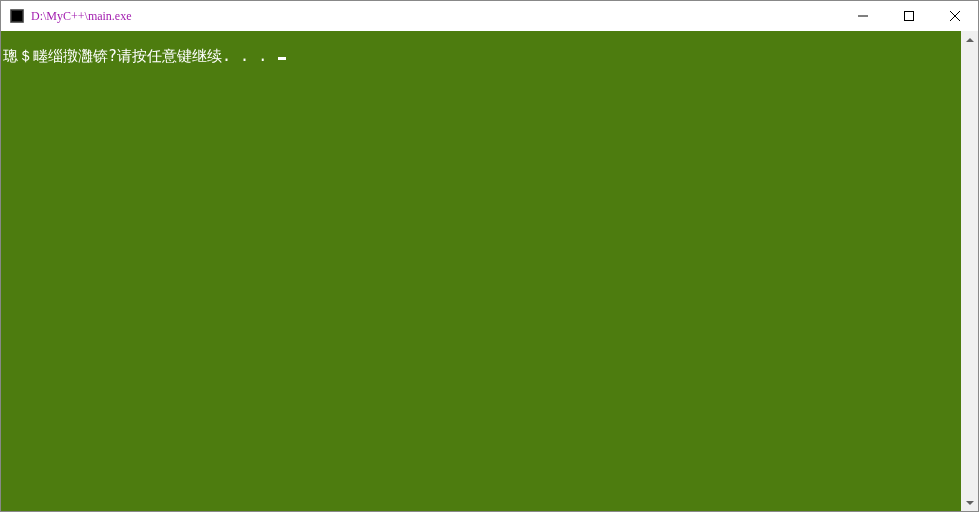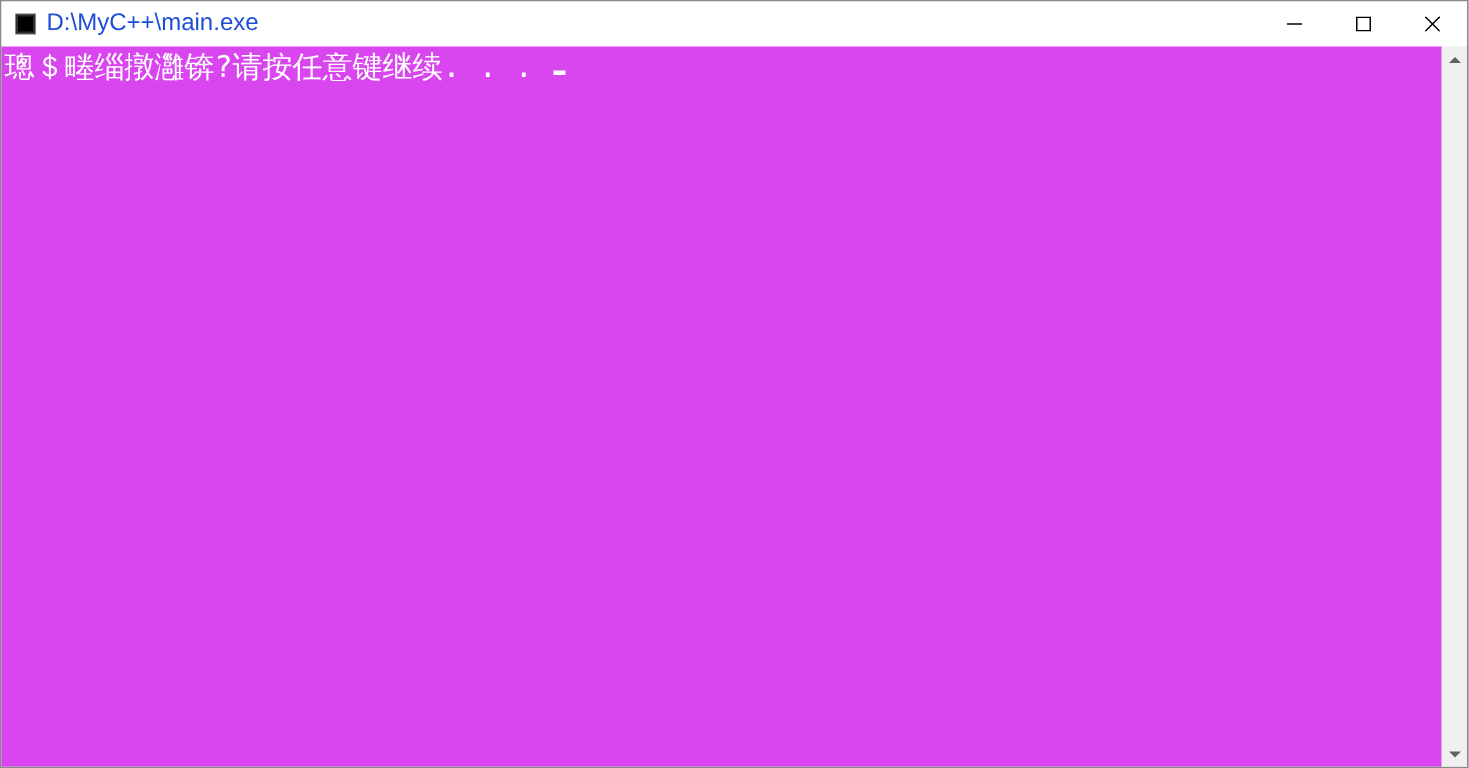--- a/index.html
+++ b/index.html
@@ -35,23 +35,24 @@
       margin-right: 6px;
       display: inline-flex;
       align-items: center;
       justify-content: center;
     }
     .titlebar-icon svg {
       width: 14px;
       height: 14px;
     }
     .titlebar-title {
-      font-size: 16px;
-      color: #1d4ed8;
+      font-size: 12px;
+      color: #a21caf;
       flex: 1;
+      font-family: Liberation Serif, serif;
     }
     .titlebar-controls {
       display: flex;
       height: 100%;
     }
     .ctrl-btn {
       width: 46px;
       height: 100%;
       display: flex;
       align-items: center;
@@ -67,26 +68,26 @@
       fill: none;
       stroke-width: 1;
     }
     .content-with-scroll {
       flex: 1;
       display: flex;
       min-height: 0;
     }
     .console {
       flex: 1;
-      background: #d946ef;
+      background: #4d7c0f;
       color: #ffffff;
       font-family: "NSimSun", "SimSun", Consolas, monospace;
-      font-size: 20px;
+      font-size: 15px;
       line-height: 18px;
-      padding: 4px 2px;
+      padding: 16px 2px;
       overflow: hidden;
       position: relative;
     }
     .console-line {
       white-space: pre;
     }
     .cursor {
       display: inline-block;
       width: 8px;
       height: 3px;

